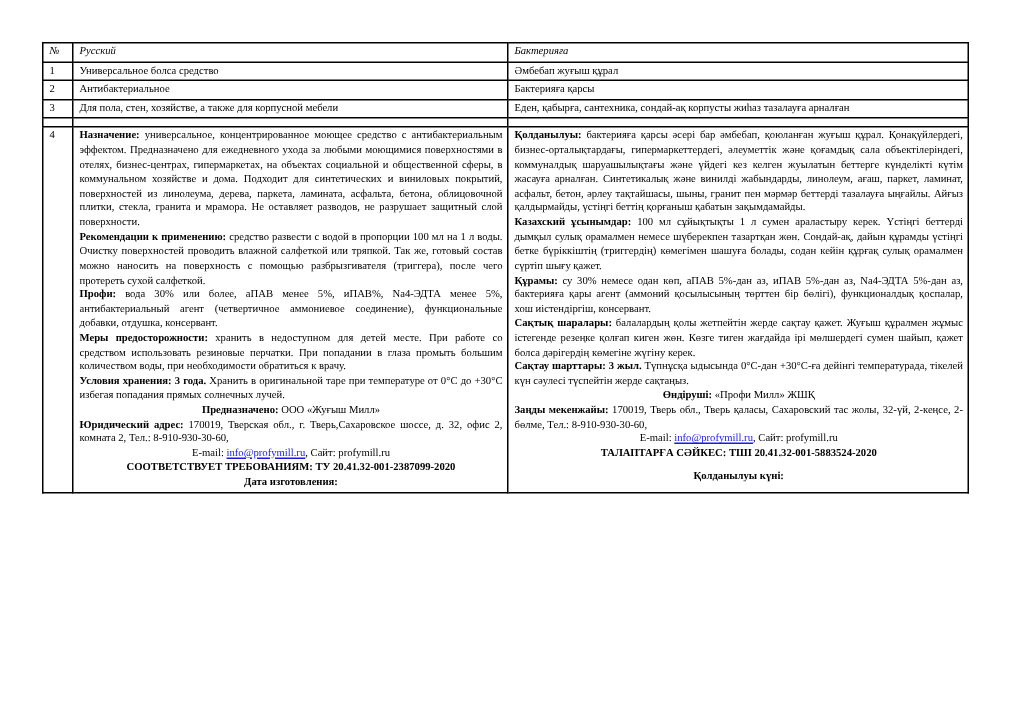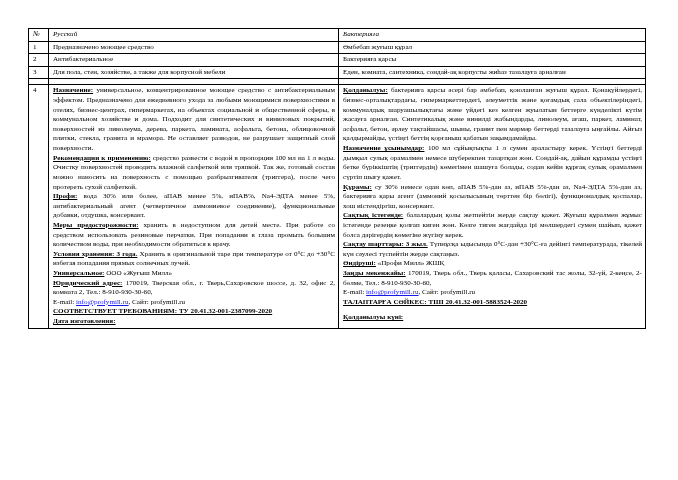--- a/index.html
+++ b/index.html
@@ -50,29 +50,29 @@
     font-style: italic;
     font-weight: bold;
     font-size: 7.4px;
     padding-top: 1px;
     padding-bottom: 1px;
   }
   td.body-cell {
     padding-top: 2px;
     padding-bottom: 1px;
   }
-  .b { font-weight: bold; text-decoration: underline; }
+  .b { font-weight: bold; }
   p.para {
     margin: 0;
     text-align: justify;
     text-justify: inter-word;
   }
   p.para-left {
     margin: 0;
-    text-align: left;
+    text-align: center;
   }
   .spacer-row td {
     height: 3px;
     padding: 0;
     border-left: 1px solid #000;
     border-right: 1px solid #000;
     border-top: none;
     border-bottom: none;
   }
   a.maillink {
@@ -94,59 +94,59 @@
     <thead>
       <tr>
         <td>№</td>
         <td>Русский</td>
         <td>Бактерияға</td>
       </tr>
     </thead>
     <tbody>
       <tr>
         <td class="num">1</td>
-        <td>Предназначено моющее средство</td>
+        <td>Универсальное болса средство</td>
         <td>Әмбебап жуғыш құрал</td>
       </tr>
       <tr>
         <td class="num">2</td>
         <td>Антибактериальное</td>
         <td>Бактерияға қарсы</td>
       </tr>
       <tr>
         <td class="num">3</td>
         <td>Для пола, стен, хозяйстве, а также для корпусной мебели</td>
-        <td>Еден, комната, сантехника, сондай-ақ корпусты жиһаз тазалауға арналған</td>
+        <td>Еден, қабырға, сантехника, сондай-ақ корпусты жиһаз тазалауға арналған</td>
       </tr>
       <tr class="spacer-row">
         <td></td>
         <td></td>
         <td></td>
       </tr>
       <tr>
         <td class="num">4</td>
 
         <td class="body-cell">
           <p class="para"><span class="b">Назначение:</span><span> универсальное, концентрированное моющее средство с антибактериальным эффектом. Предназначено для ежедневного ухода за любыми моющимися поверхностями в отелях, бизнес-центрах, гипермаркетах, на объектах социальной и общественной сферы, в коммунальном хозяйстве и дома. Подходит для синтетических и виниловых покрытий, поверхностей из линолеума, дерева, паркета, ламината, асфальта, бетона, облицовочной плитки, стекла, гранита и мрамора. Не оставляет разводов, не разрушает защитный слой поверхности.</span></p>
           <p class="para"><span class="b">Рекомендации к применению:</span><span> средство развести с водой в пропорции 100 мл на 1 л воды. Очистку поверхностей проводить влажной салфеткой или тряпкой. Так же, готовый состав можно наносить на поверхность с помощью разбрызгивателя (триггера), после чего протереть сухой салфеткой.</span></p>
           <p class="para"><span class="b">Профи:</span><span> вода 30% или более, аПАВ менее 5%, иПАВ%, Na4-ЭДТА менее 5%, антибактериальный агент (четвертичное аммониевое соединение), функциональные добавки, отдушка, консервант.</span></p>
           <p class="para"><span class="b">Меры предосторожности:</span><span> хранить в недоступном для детей месте. При работе со средством использовать резиновые перчатки. При попадании в глаза промыть большим количеством воды, при необходимости обратиться к врачу.</span></p>
           <p class="para"><span class="b">Условия хранения: 3 года.</span><span> Хранить в оригинальной таре при температуре от 0°С до +30°С избегая попадания прямых солнечных лучей.</span></p>
-          <p class="para-left"><span class="b">Универсальное:</span><span> ООО «Жуғыш Милл»</span></p>
+          <p class="para-left"><span class="b">Предназначено:</span><span> ООО «Жуғыш Милл»</span></p>
           <p class="para"><span class="b">Юридический адрес:</span><span> 170019, Тверская обл., г. Тверь,Сахаровское шоссе, д. 32, офис 2, комната 2, Тел.: 8-910-930-30-60,</span></p>
           <p class="para-left"><span>E-mail:</span>&nbsp;<a class="maillink" href="#">info@profymill.ru</a><span>, Сайт: profymill.ru</span></p>
           <p class="para-left b">СООТВЕТСТВУЕТ ТРЕБОВАНИЯМ: ТУ 20.41.32-001-2387099-2020</p>
           <p class="para-left b">Дата изготовления:</p>
         </td>
 
         <td class="body-cell">
           <p class="para"><span class="b">Қолданылуы:</span><span> бактерияға қарсы әсері бар әмбебап, қоюланған жуғыш құрал. Қонақүйлердегі, бизнес-орталықтардағы, гипермаркеттердегі, әлеуметтік және қоғамдық сала объектілеріндегі, коммуналдық шаруашылықтағы және үйдегі кез келген жуылатын беттерге күнделікті күтім жасауға арналған. Синтетикалық және винилді жабындарды, линолеум, ағаш, паркет, ламинат, асфальт, бетон, әрлеу тақтайшасы, шыны, гранит пен мәрмәр беттерді тазалауға ыңғайлы. Айғыз қалдырмайды, үстіңгі беттің қорғаныш қабатын зақымдамайды.</span></p>
-          <p class="para"><span class="b">Назначение ұсынымдар:</span><span> 100 мл сұйықтықты 1 л сумен араластыру керек. Үстіңгі беттерді дымқыл сулық орамалмен немесе шүберекпен тазартқан жөн. Сондай-ақ, дайын құрамды үстіңгі бетке бүріккіштің (триггердің) көмегімен шашуға болады, содан кейін құрғақ сулық орамалмен сүртіп шығу қажет.</span></p>
+          <p class="para"><span class="b">Казахский ұсынымдар:</span><span> 100 мл сұйықтықты 1 л сумен араластыру керек. Үстіңгі беттерді дымқыл сулық орамалмен немесе шүберекпен тазартқан жөн. Сондай-ақ, дайын құрамды үстіңгі бетке бүріккіштің (триггердің) көмегімен шашуға болады, содан кейін құрғақ сулық орамалмен сүртіп шығу қажет.</span></p>
           <p class="para"><span class="b">Құрамы:</span><span> су 30% немесе одан көп, аПАВ 5%-дан аз, иПАВ 5%-дан аз, Na4-ЭДТА 5%-дан аз, бактерияға қары агент (аммоний қосылысының төрттен бір бөлігі), функционалдық қоспалар, хош иістендіргіш, консервант.</span></p>
-          <p class="para"><span class="b">Сақтық істегенде:</span><span> балалардың қолы жетпейтін жерде сақтау қажет. Жуғыш құралмен жұмыс істегенде резеңке қолғап киген жөн. Көзге тиген жағдайда ірі мөлшердегі сумен шайып, қажет болса дәрігердің көмегіне жүгіну керек.</span></p>
+          <p class="para"><span class="b">Сақтық шаралары:</span><span> балалардың қолы жетпейтін жерде сақтау қажет. Жуғыш құралмен жұмыс істегенде резеңке қолғап киген жөн. Көзге тиген жағдайда ірі мөлшердегі сумен шайып, қажет болса дәрігердің көмегіне жүгіну керек.</span></p>
           <p class="para"><span class="b">Сақтау шарттары: 3 жыл.</span><span> Түпнұсқа ыдысында 0°С-дан +30°С-ға дейінгі температурада, тікелей күн сәулесі түспейтін жерде сақтаңыз.</span></p>
           <p class="para-left"><span class="b">Өндіруші:</span><span> «Профи Милл» ЖШҚ</span></p>
           <p class="para"><span class="b">Заңды мекенжайы:</span><span> 170019, Тверь обл., Тверь қаласы, Сахаровский тас жолы, 32-үй, 2-кеңсе, 2-бөлме, Тел.: 8-910-930-30-60,</span></p>
           <p class="para-left"><span>E-mail:</span>&nbsp;<a class="maillink" href="#">info@profymill.ru</a><span>, Сайт: profymill.ru</span></p>
           <p class="para-left b">ТАЛАПТАРҒА СӘЙКЕС: ТШІ 20.41.32-001-5883524-2020</p>
           <span class="gap"></span>
           <p class="para-left b">Қолданылуы күні:</p>
         </td>
       </tr>
     </tbody>

